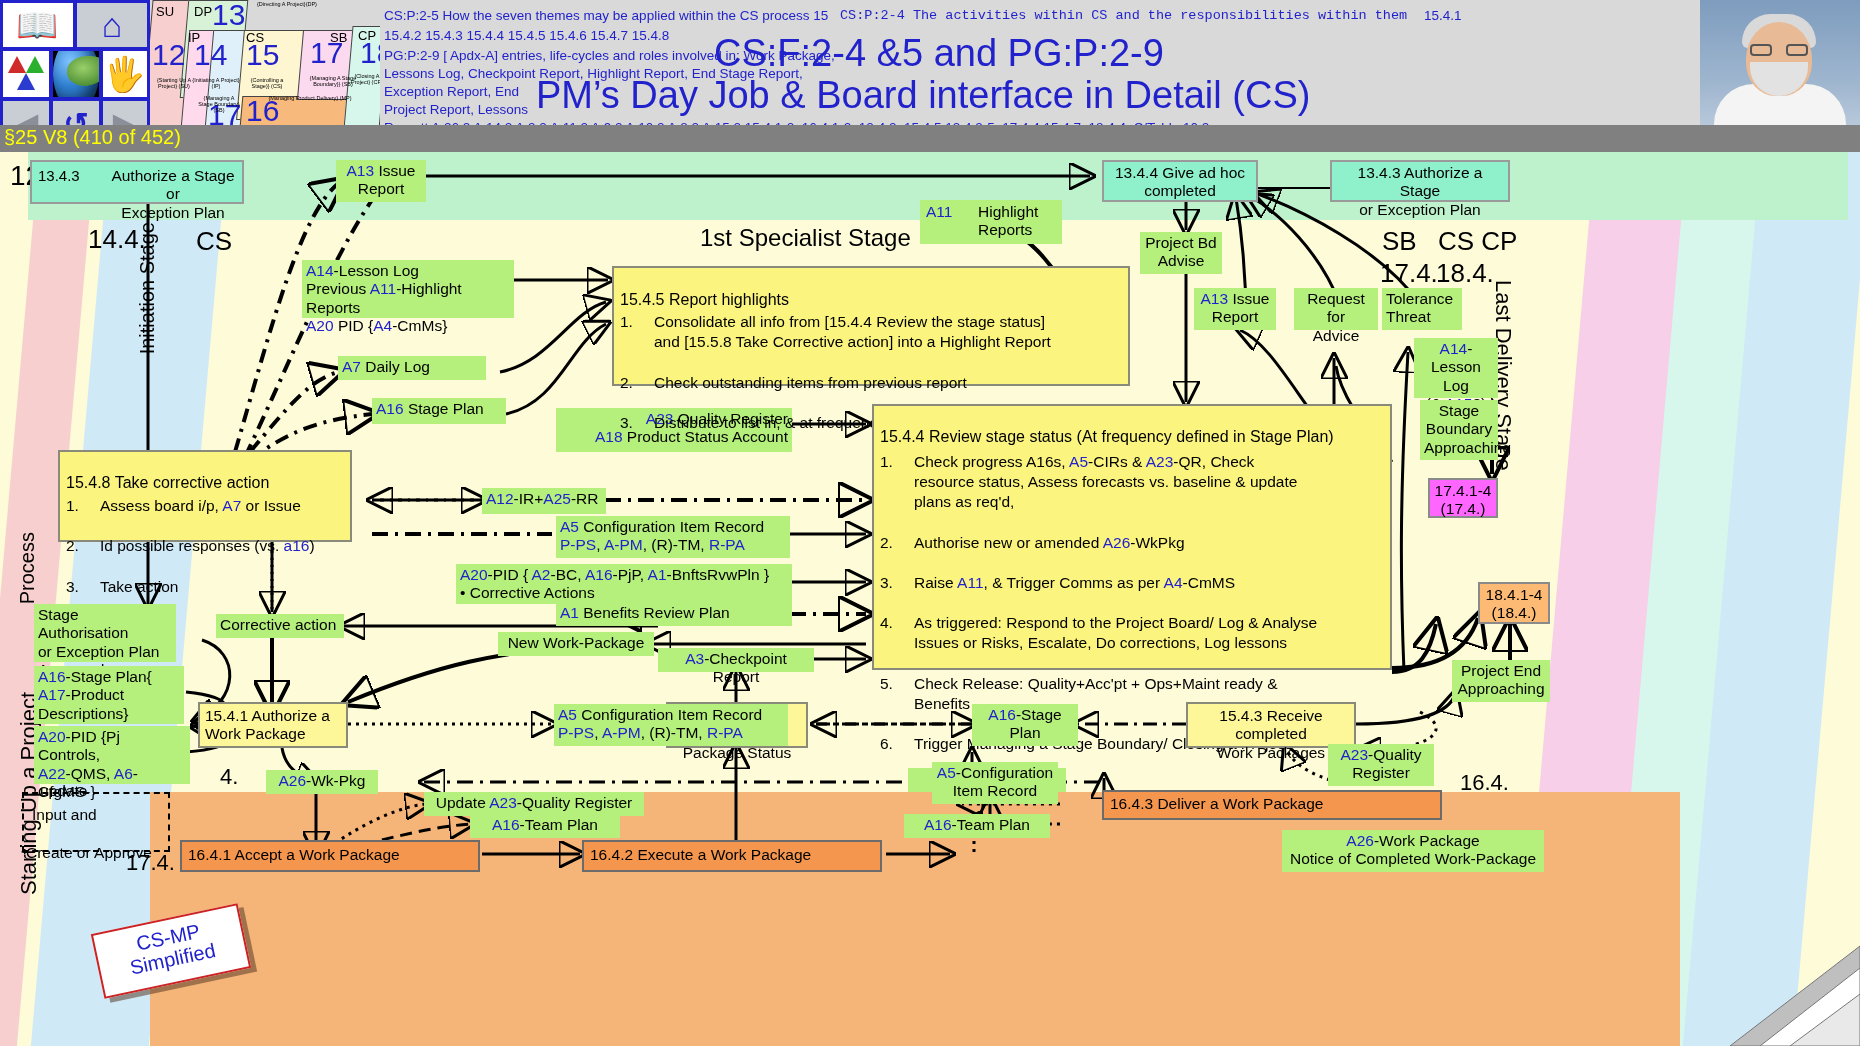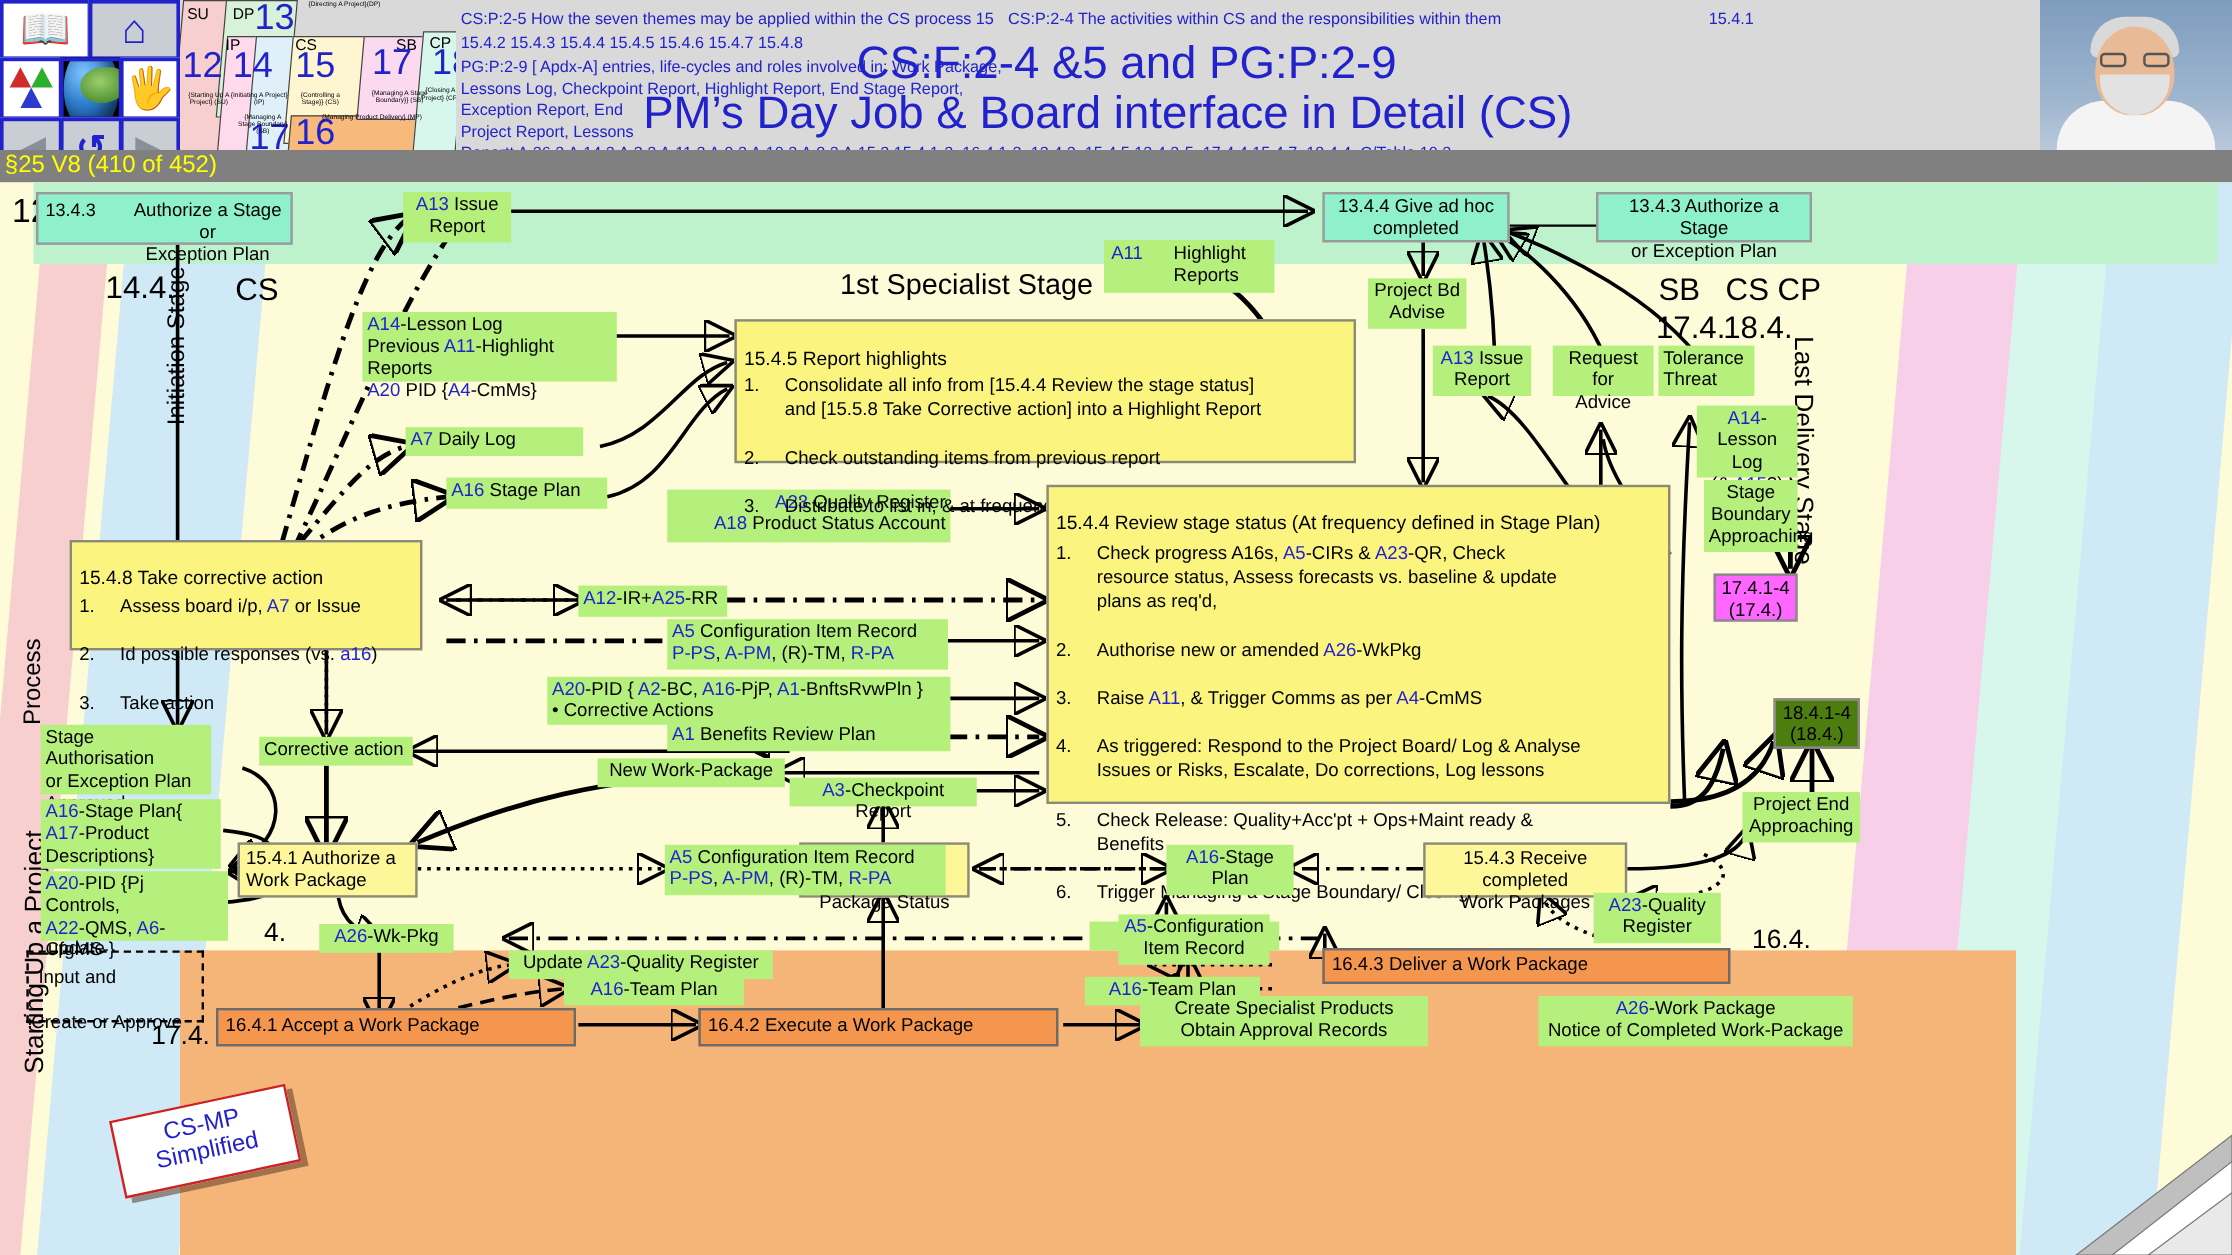--- a/index.html
+++ b/index.html
@@ -94,21 +94,21 @@
   .bx {
     position:absolute; font-size:15.5px; color:#000; line-height:1.18;
     padding:2px 4px; white-space:pre-line;
   }
   .bx-green  { background:#b5f07d; }
   .bx-mint   { background:#8ff0cc; border:2px solid #9a9a9a; }
   .bx-yellow { background:#fbf580; border:2px solid #8a8a7a; }
   .bx-yellow2{ background:#fdf79a; border:2px solid #8a8a7a; }
   .bx-orange { background:#f5964e; border:2px solid #6b6b6b; }
   .bx-pink   { background:#ff66ff; border:2px solid #8a8a8a; text-align:center;}
-  .bx-cyan   { background:#4d7c0f; border:2px solid #8a8a8a; text-align:center;}
+  .bx-cyan   { background:#fdba74; border:2px solid #8a8a8a; text-align:center;}
   .ctr { text-align:center; }
   .blue { color:#2222cc; }
 
   .numlist { position:absolute; font-size:15.5px; line-height:1.30; }
   .numlist .li { display:flex; }
   .numlist .n { width:34px; flex:0 0 34px; }
 
   
   .csmp {
     position:absolute; left:96px; top:766px; width:150px; height:66px;
@@ -193,21 +193,21 @@
       <span class="rb rbtiny" style="left:42px;top:78px;width:48px;">{Initiating A Project} (IP)</span>
       <span class="rb rbtiny" style="left:92px;top:78px;width:50px;">{Controlling a Stage}} (CS)</span>
       <span class="rb rbtiny" style="left:150px;top:76px;width:66px;">{Managing A Stage Boundary}} (SB)</span>
       <span class="rb rbtiny" style="left:46px;top:96px;width:46px;">{Managing A Stage Boundary}(SB)</span>
       <span class="rb rbtiny" style="left:112px;top:96px;width:96px;">{Managing Product Delivery} (MP)</span>
       <span class="rb rbtiny" style="left:200px;top:74px;width:34px;">{Closing A Project} (CP)</span>
     </div>
 
     <div class="hdr">
       <span class="hdrline" style="left:0;top:6px;">CS:P:2-5   How the seven themes may be applied within the CS process   15</span>
-      <span class="hdrline" style="left:456px;top:6px;">CS:P:2-4    The activities within CS and the responsibilities within them</span>
+      <span class="hdrline" style="left:456px;top:6px;font-family:Liberation Mono, monospace;">CS:P:2-4    The activities within CS and the responsibilities within them</span>
       <span class="hdrline" style="left:1040px;top:6px;">15.4.1</span>
       <span class="hdrline" style="left:0;top:26px;">15.4.2 15.4.3 15.4.4 15.4.5 15.4.6 15.4.7 15.4.8</span>
       <span class="hdrline" style="left:0;top:46px;">PG:P:2-9 [ Apdx-A] entries, life-cycles and roles involved in: Work Package,</span>
       <span class="hdrline" style="left:0;top:64px;">Lessons Log, Checkpoint Report, Highlight Report, End Stage Report,</span>
       <span class="hdrline" style="left:0;top:82px;">Exception Report, End</span>
       <span class="hdrline" style="left:0;top:100px;">Project Report, Lessons</span>
       <span class="hdrline" style="left:0;top:118px;">Reportt  A.26.2 A.14.2 A.3.2 A.11.2 A.9.2 A.10.2 A.8.2 A.15.2 15.4.1-2,  16.4.1-2,  12.4.2,  15.4.5 13.4.3-5,  17.4.4 15.4.7, 18.4.4, C/Table 10.2</span>
       <span class="hdrbig1">CS:F:2-4 &amp;5 and PG:P:2-9</span>
       <span class="hdrbig2">PM’s Day Job &amp; Board interface in Detail (CS)</span>
     </div>
@@ -474,22 +474,20 @@
     <div class="bx bx-green" style="left:554px;top:552px;width:234px;height:42px;"><span class="blue">A5</span>         Configuration Item Record<br>             <span class="blue">P-PS</span>, <span class="blue">A-PM</span>, (R)-TM, <span class="blue">R-PA</span></div>
     <div class="bx bx-green ctr" style="left:972px;top:552px;width:106px;height:42px;"><span class="blue">A16</span>-Stage<br>        Plan</div>
     <div class="bx bx-green ctr" style="left:1328px;top:592px;width:106px;height:42px;"><span class="blue">A23</span>-Quality<br>Register</div>
 
     <div class="bx bx-green ctr" style="left:266px;top:618px;width:112px;height:24px;"><span class="blue">A26</span>-Wk-Pkg</div>
     <div class="bx bx-green ctr" style="left:424px;top:640px;width:220px;height:24px;">Update <span class="blue">A23</span>-Quality Register</div>
     <div class="bx bx-green ctr" style="left:470px;top:662px;width:150px;height:24px;"><span class="blue">A16</span>-Team Plan</div>
     <div class="bx bx-green ctr" style="left:904px;top:662px;width:146px;height:24px;"><span class="blue">A16</span>-Team Plan</div>
     <div class="bx bx-green ctr" style="left:908px;top:616px;width:158px;height:24px;"><span class="blue">A3</span>-Checkpoint Report</div>
     <div class="bx bx-green ctr" style="left:932px;top:610px;width:126px;height:42px;"><span class="blue">A5</span>-Configuration<br>Item Record</div>
-    <div class="bx bx-green ctr" style="left:950px;top:678px;width:240px;height:42px;">Create Specialist Products
-Obtain Approval Records</div>
     <div class="bx bx-green ctr" style="left:1282px;top:678px;width:262px;height:42px;"><span class="blue">A26</span>-Work Package<br>Notice of Completed Work-Package</div>
 
     <div class="bx bx-orange" style="left:180px;top:688px;width:300px;height:32px;padding:4px 6px;">16.4.1 Accept a Work Package</div>
     <div class="bx bx-orange" style="left:582px;top:688px;width:300px;height:32px;padding:4px 6px;">16.4.2 Execute a Work Package</div>
     <div class="bx bx-orange" style="left:1102px;top:638px;width:340px;height:30px;padding:3px 6px;">16.4.3 Deliver a Work Package</div>
 
     <div class="csmp">
       <span>CS-MP
 Simplified</span>
     </div>

